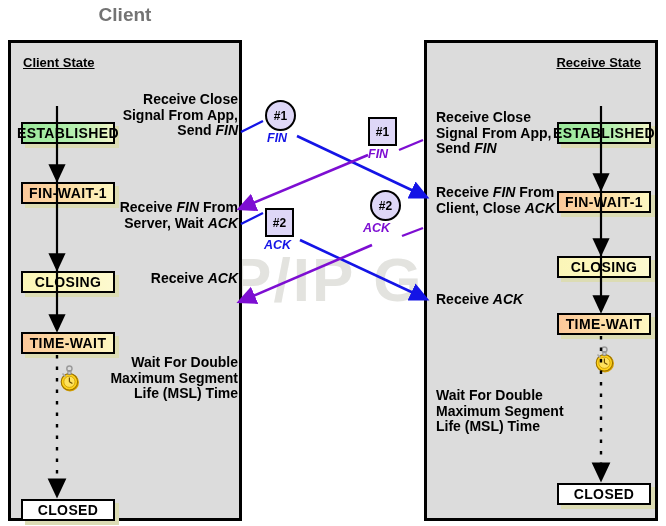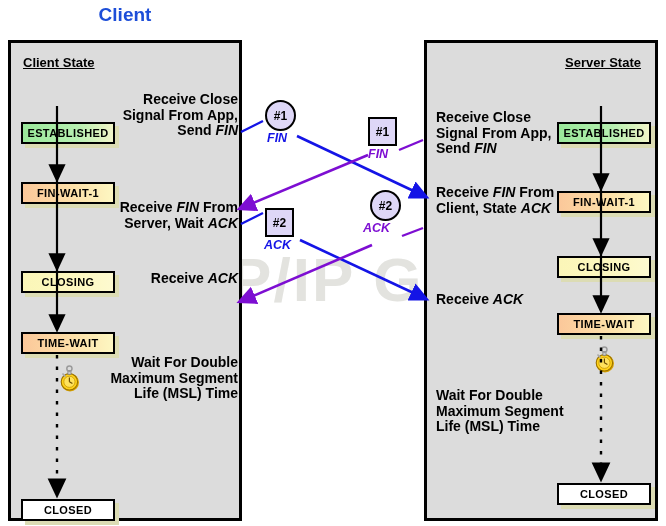--- a/index.html
+++ b/index.html
@@ -25,21 +25,21 @@
     font-size:11px;color:#d8d2c4;letter-spacing:.5px;
     font-family:"Liberation Sans", sans-serif;
   }
   .wm-logo{
     position:absolute;left:548px;top:478px;width:44px;height:30px;
     border-radius:50%;border:2px solid #e4ded0;border-right-color:transparent;
   }
 
   
   .col-title{
-    position:absolute;font-size:19px;font-weight:bold;color:#1d4ed8;
+    position:absolute;font-size:19px;font-weight:bold;color:#737373;
     text-align:center;
   }
   #client-title{left:8px;top:4px;width:234px;}
   #server-title{left:424px;top:4px;width:234px;}
 
   
   .panel{
     position:absolute;background:#dcdcdc;border:3px solid #000;
     box-sizing:border-box;
     padding-left:44px;
@@ -49,21 +49,21 @@
 
   .panel-heading{
     position:absolute;font-size:13px;font-weight:bold;color:#000;
     text-decoration:underline;white-space:nowrap;
   }
 
   
   .state-box{
     position:absolute;box-sizing:border-box;
     border:2px solid #000;
-    font-size:11px;font-weight:bold;color:#000;
+    font-size:14px;font-weight:bold;color:#000;
     display:flex;align-items:center;justify-content:center;
     letter-spacing:.4px;
     box-shadow:4px 4px 0 #dcdcb4;
   }
   .sb-green{background:linear-gradient(to right,#9ae89a 0%,#b6efb0 60%,#f2f5c8 100%);}
   .sb-orange{background:linear-gradient(to right,#fbc89a 0%,#fde0a8 55%,#fdf7c2 100%);}
   .sb-yellow{background:linear-gradient(to right,#fbf6b8 0%,#fdf8c0 60%,#fdfad0 100%);}
   .sb-white{background:#ffffff;}
 
   
@@ -141,21 +141,21 @@
   <div class="flow-text right" style="left:108px;top:271px;width:130px;">
     <span>Receive </span><i>ACK</i>
   </div>
   <div class="flow-text right" style="left:100px;top:355px;width:138px;">
     <span>Wait For Double</span><br>
     <span>Maximum Segment</span><br>
     <span>Life (MSL) Time</span>
   </div>
 
   <div class="panel" id="server-panel">
-    <div class="panel-heading" style="right:14px;top:12px;">Server State</div>
+    <div class="panel-heading" style="right:14px;top:12px;">Receive State</div>
 
     <div class="state-box sb-green" style="left:130px;top:79px;width:94px;height:22px;">ESTABLISHED</div>
     <div class="state-box sb-orange" style="left:130px;top:148px;width:94px;height:22px;">FIN-WAIT-1</div>
     <div class="state-box sb-yellow" style="left:130px;top:213px;width:94px;height:22px;">CLOSING</div>
     <div class="state-box sb-orange" style="left:130px;top:270px;width:94px;height:22px;">TIME-WAIT</div>
     <div class="state-box sb-white" style="left:130px;top:440px;width:94px;height:22px;">CLOSED</div>
 
     <div class="timer-icon" style="left:164px;top:301px;">
       <svg viewBox="0 0 28 30" width="28" height="30">
         <ellipse cx="14" cy="19.5" rx="9" ry="9" fill="#d8a200"></ellipse>
@@ -169,21 +169,21 @@
     </div>
   </div>
 
   <div class="flow-text left" style="left:436px;top:110px;width:140px;">
     <span>Receive Close</span><br>
     <span>Signal From App,</span><br>
     <span>Send </span><i>FIN</i>
   </div>
   <div class="flow-text left" style="left:436px;top:185px;width:150px;">
     <span>Receive </span><i>FIN</i><span> From</span><br>
-    <span>Client, State </span><i>ACK</i>
+    <span>Client, Close </span><i>ACK</i>
   </div>
   <div class="flow-text left" style="left:436px;top:292px;width:150px;">
     <span>Receive </span><i>ACK</i>
   </div>
   <div class="flow-text left" style="left:436px;top:388px;width:160px;">
     <span>Wait For Double</span><br>
     <span>Maximum Segment</span><br>
     <span>Life (MSL) Time</span>
   </div>
 

